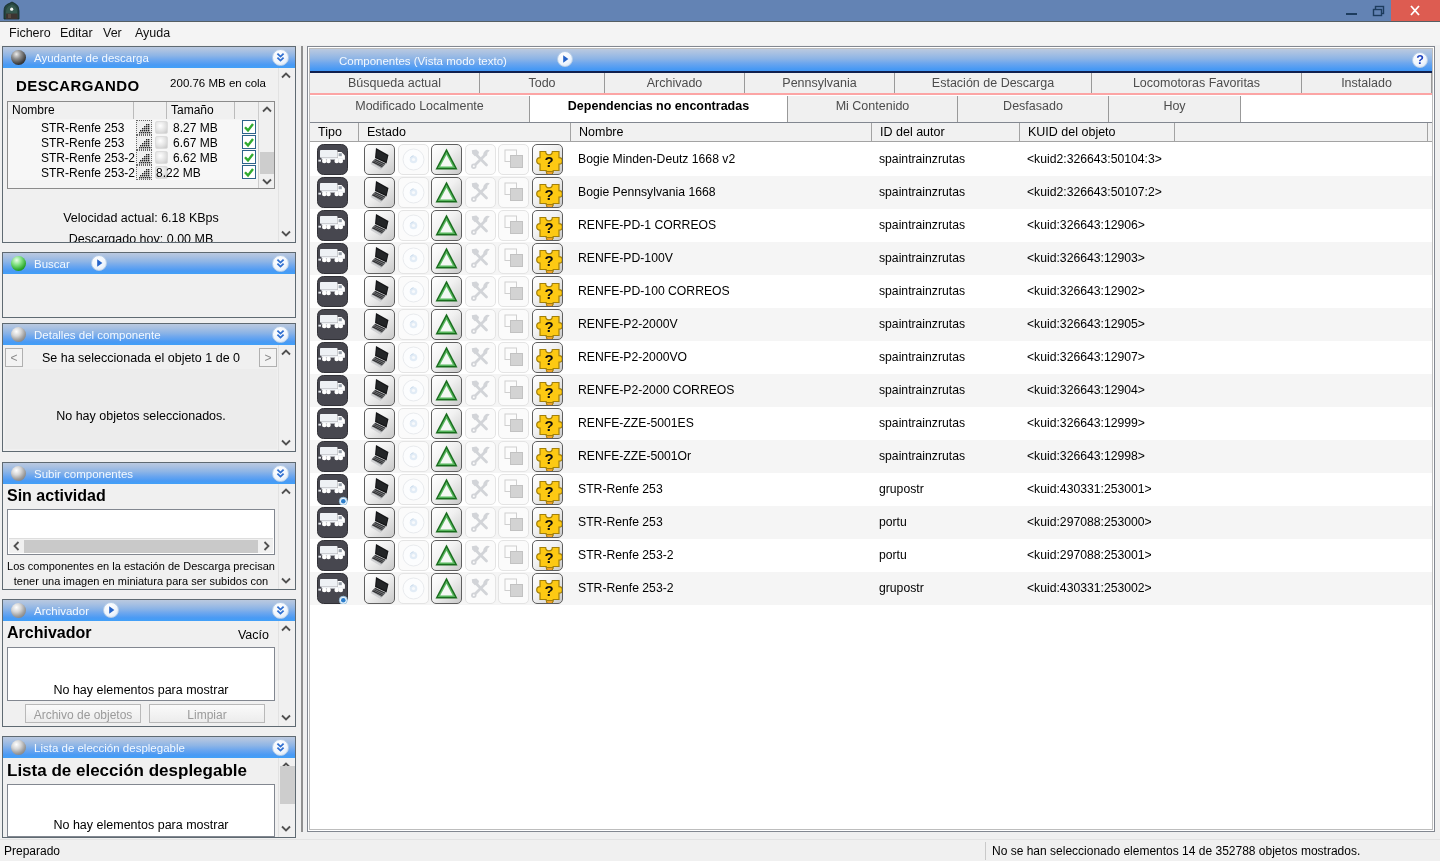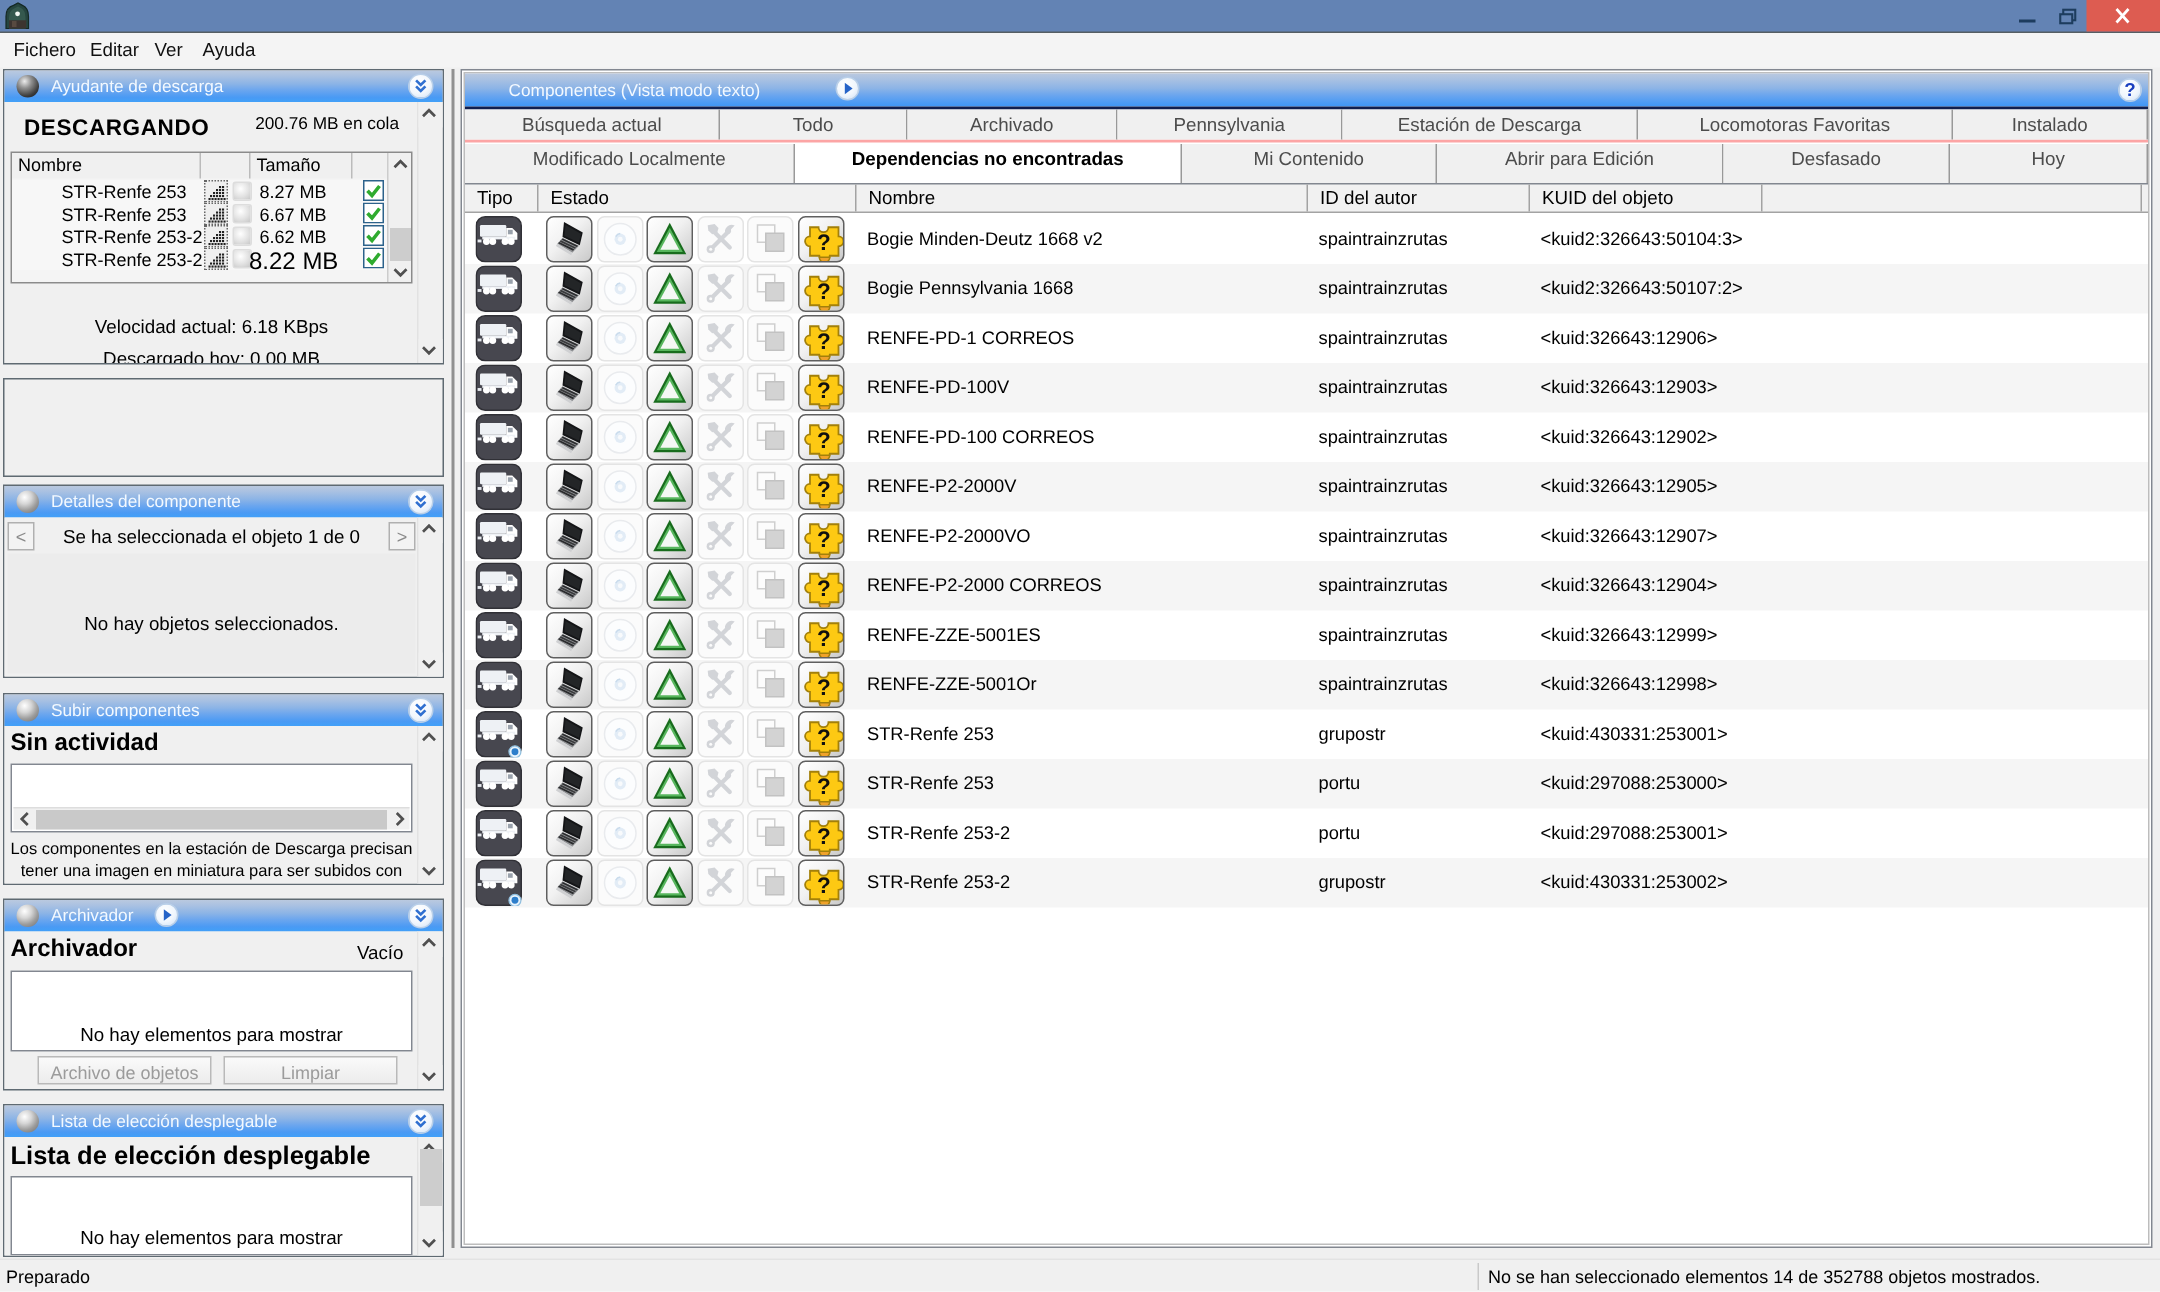--- a/index.html
+++ b/index.html
@@ -205,21 +205,21 @@
               <rect x="7" y="7" width="1.4" height="1.4" fill="#222"></rect>
               <rect x="9" y="7" width="1.4" height="1.4" fill="#222"></rect>
               <rect x="11" y="7" width="1.4" height="1.4" fill="#222"></rect>
               <rect x="7" y="5" width="1.4" height="1.4" fill="#222"></rect>
               <rect x="9" y="5" width="1.4" height="1.4" fill="#222"></rect>
               <rect x="11" y="5" width="1.4" height="1.4" fill="#222"></rect>
               <rect x="9" y="3" width="1.4" height="1.4" fill="#222"></rect>
               <rect x="11" y="3" width="1.4" height="1.4" fill="#222"></rect>
             </svg></div>
           <div class="abs" style="left:147px;top:1px;width:13px;height:13px;border:1px solid #ddd;border-radius:2px;background:radial-gradient(circle at 40% 35%,#ffffff,#e2e2e2 55%,#c6c6c6);"></div>
-          <div class="abs" style="left:158px;top:1px;font-size:16px;">8.22 MB</div>
+          <div class="abs" style="left:148px;top:1px;font-size:12px;">8.22 MB</div>
           <div class="abs" style="left:234px;top:0px;"><svg width="14" height="14" viewBox="0 0 14 14">
               <rect x="0.5" y="0.5" width="13" height="13" fill="#fff" stroke="#2c628b"></rect>
               <path d="M3 7.2 l3 3.2 l5 -6.4" fill="none" stroke="#2fab2f" stroke-width="2.4"></path>
             </svg></div>
         </div>
         <div class="abs" style="left:250px;top:0;width:16px;height:86px;background:#f0f0f0;border-left:1px solid #ccc;">
           <div class="abs" style="left:1px;top:0px;"><svg width="14" height="14" viewBox="0 0 14 14">
               <polyline points="3,9.5 7,5.5 11,9.5" fill="none" stroke="#505050" stroke-width="1.8"></polyline>
             </svg></div>
           <div class="abs" style="left:1px;top:72px;"><svg width="14" height="14" viewBox="0 0 14 14">
@@ -234,20 +234,31 @@
         <div class="sbbtn" style="top:0;"><svg width="14" height="14" viewBox="0 0 14 14">
             <polyline points="3,9.5 7,5.5 11,9.5" fill="none" stroke="#505050" stroke-width="1.8"></polyline>
           </svg></div>
         <div class="sbbtn" style="top:158px;"><svg width="14" height="14" viewBox="0 0 14 14">
             <polyline points="3,5.5 7,9.5 11,5.5" fill="none" stroke="#505050" stroke-width="1.8"></polyline>
           </svg></div>
       </div>
     </div>
   </div>
 <div class="panel" style="top:252px;height:66px;">
+    <div class="phead">
+      <div class="sphere sph-green"></div>
+      <div class="ptitle" style="left:31px;">Buscar</div>
+      <div class="playc" style="left:88px;"><svg width="14" height="14" viewBox="0 0 14 14">
+          <polygon points="5.2,3.2 10.4,7 5.2,10.8" fill="#2563c8"></polygon>
+        </svg></div>
+      <div class="chev"><svg width="15" height="15" viewBox="0 0 15 15">
+          <polyline points="4.4,3.6 7.5,6.6 10.6,3.6" fill="none" stroke="#2f6fd0" stroke-width="1.8"></polyline>
+          <polyline points="4.4,7.6 7.5,10.6 10.6,7.6" fill="none" stroke="#2f6fd0" stroke-width="1.8"></polyline>
+        </svg></div>
+    </div>
   </div>
 <div class="panel" style="top:323px;height:129px;">
     <div class="phead">
       <div class="sphere sph-gray"></div>
       <div class="ptitle" style="left:31px;">Detalles del componente</div>
       <div class="chev"><svg width="15" height="15" viewBox="0 0 15 15">
           <polyline points="4.4,3.6 7.5,6.6 10.6,3.6" fill="none" stroke="#2f6fd0" stroke-width="1.8"></polyline>
           <polyline points="4.4,7.6 7.5,10.6 10.6,7.6" fill="none" stroke="#2f6fd0" stroke-width="1.8"></polyline>
         </svg></div>
     </div>
@@ -391,23 +402,20 @@
       <div class="trow" style="top:47px;height:26px;">
         <div class="tab" style="width:220px;">
           <span>Modificado Localmente</span>
         </div>
         <div class="tab tabsel" style="width:258px;">
           <span>Dependencias no encontradas</span>
         </div>
         <div class="tab" style="width:170px;">
           <span>Mi Contenido</span>
         </div>
-        <div class="tab" style="width:191px;">
-          <span>Abrir para Edición</span>
-        </div>
         <div class="tab" style="width:151px;">
           <span>Desfasado</span>
         </div>
         <div class="tab" style="width:132px;">
           <span>Hoy</span>
         </div>
       </div>
       <div id="thead">
         <div style="width:49px;">Tipo</div>
         <div style="width:212px;">Estado</div>

